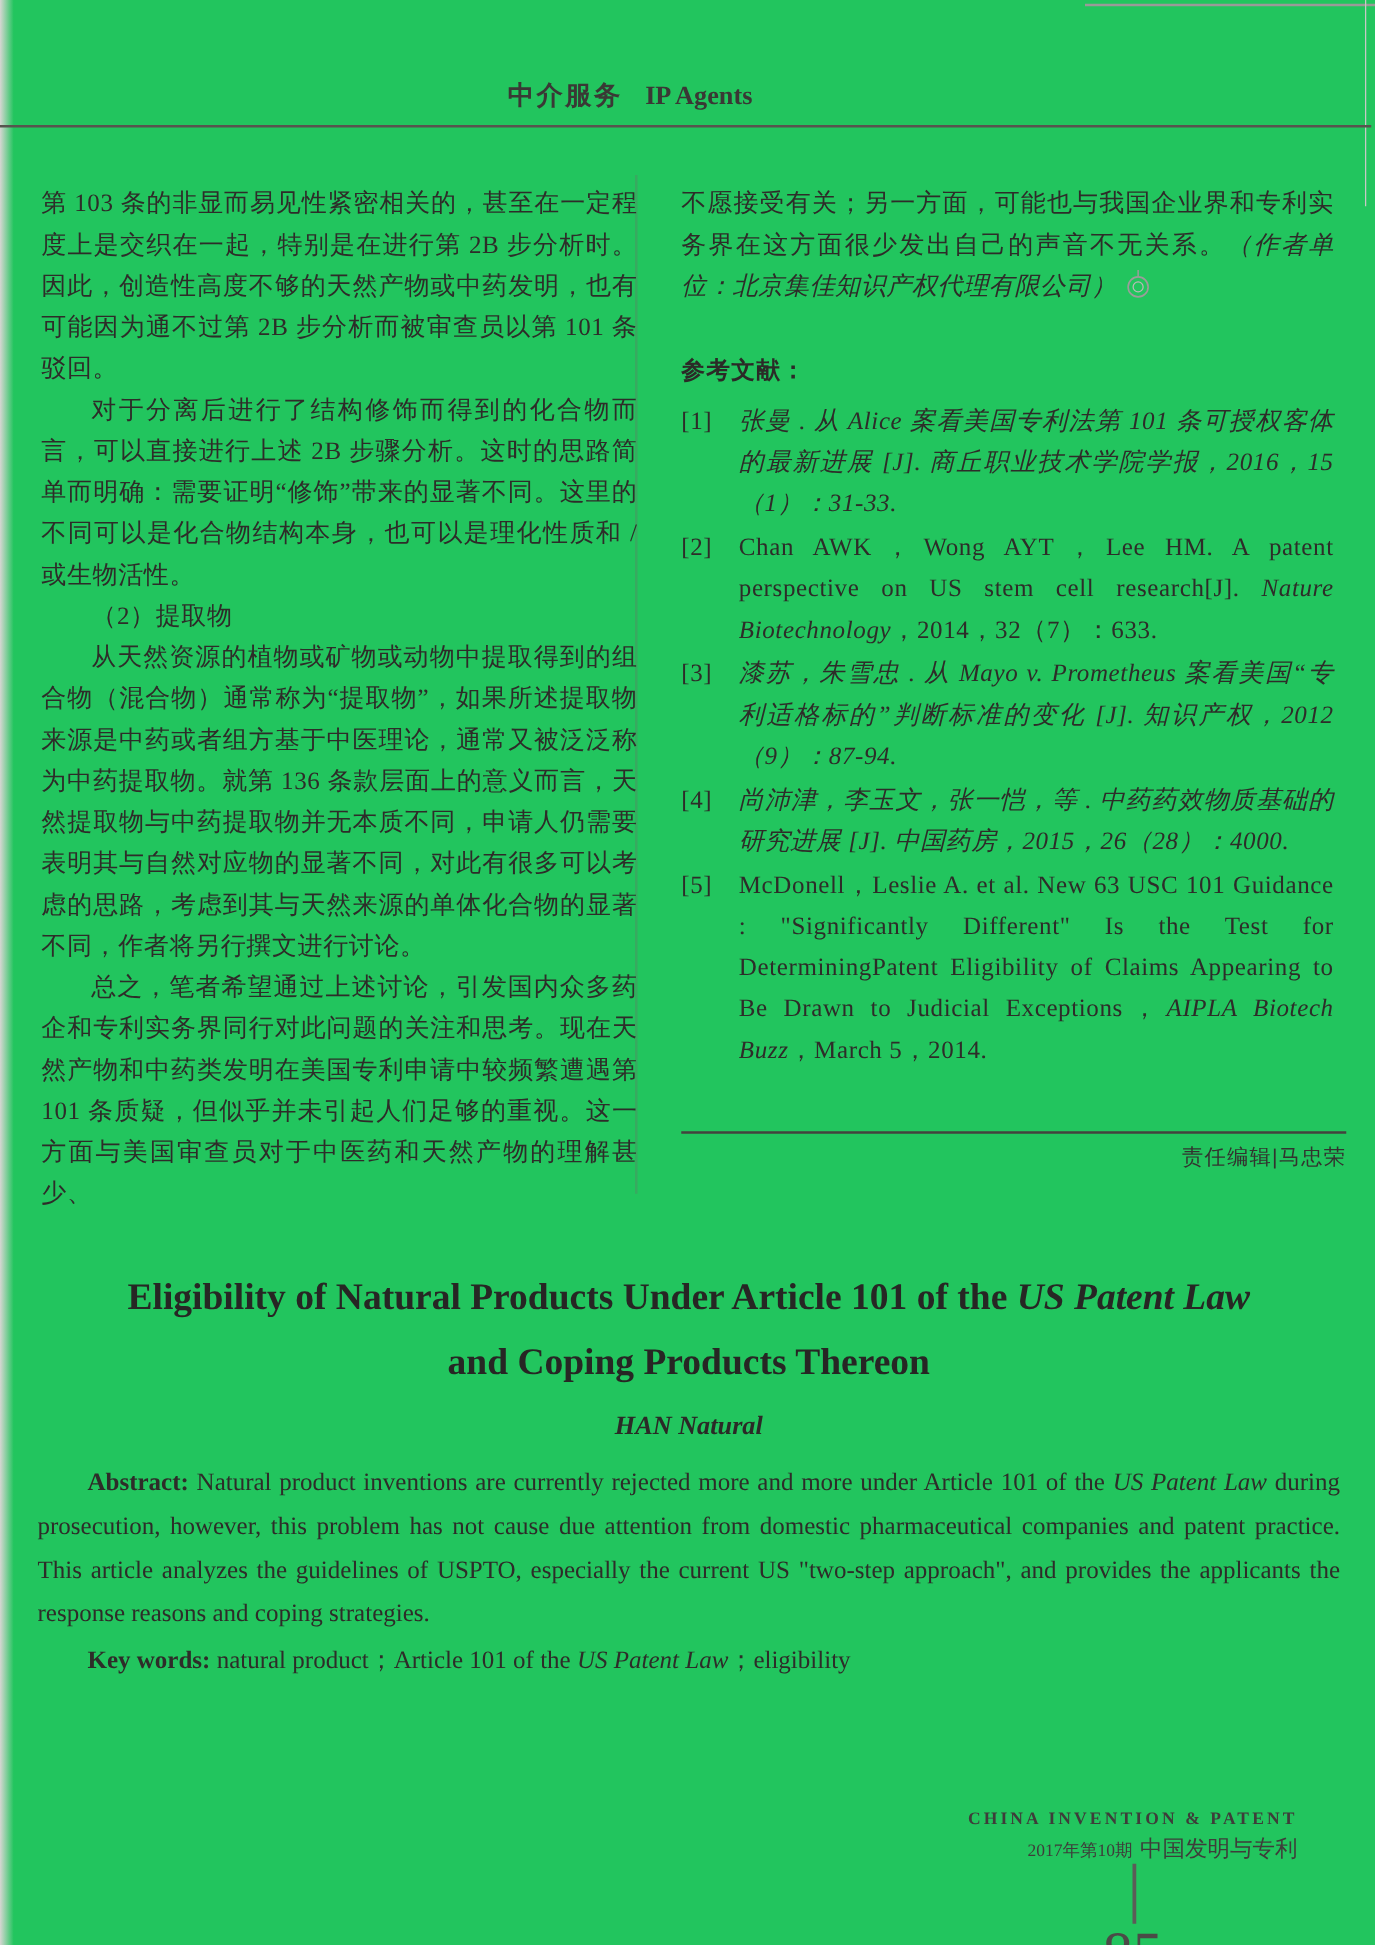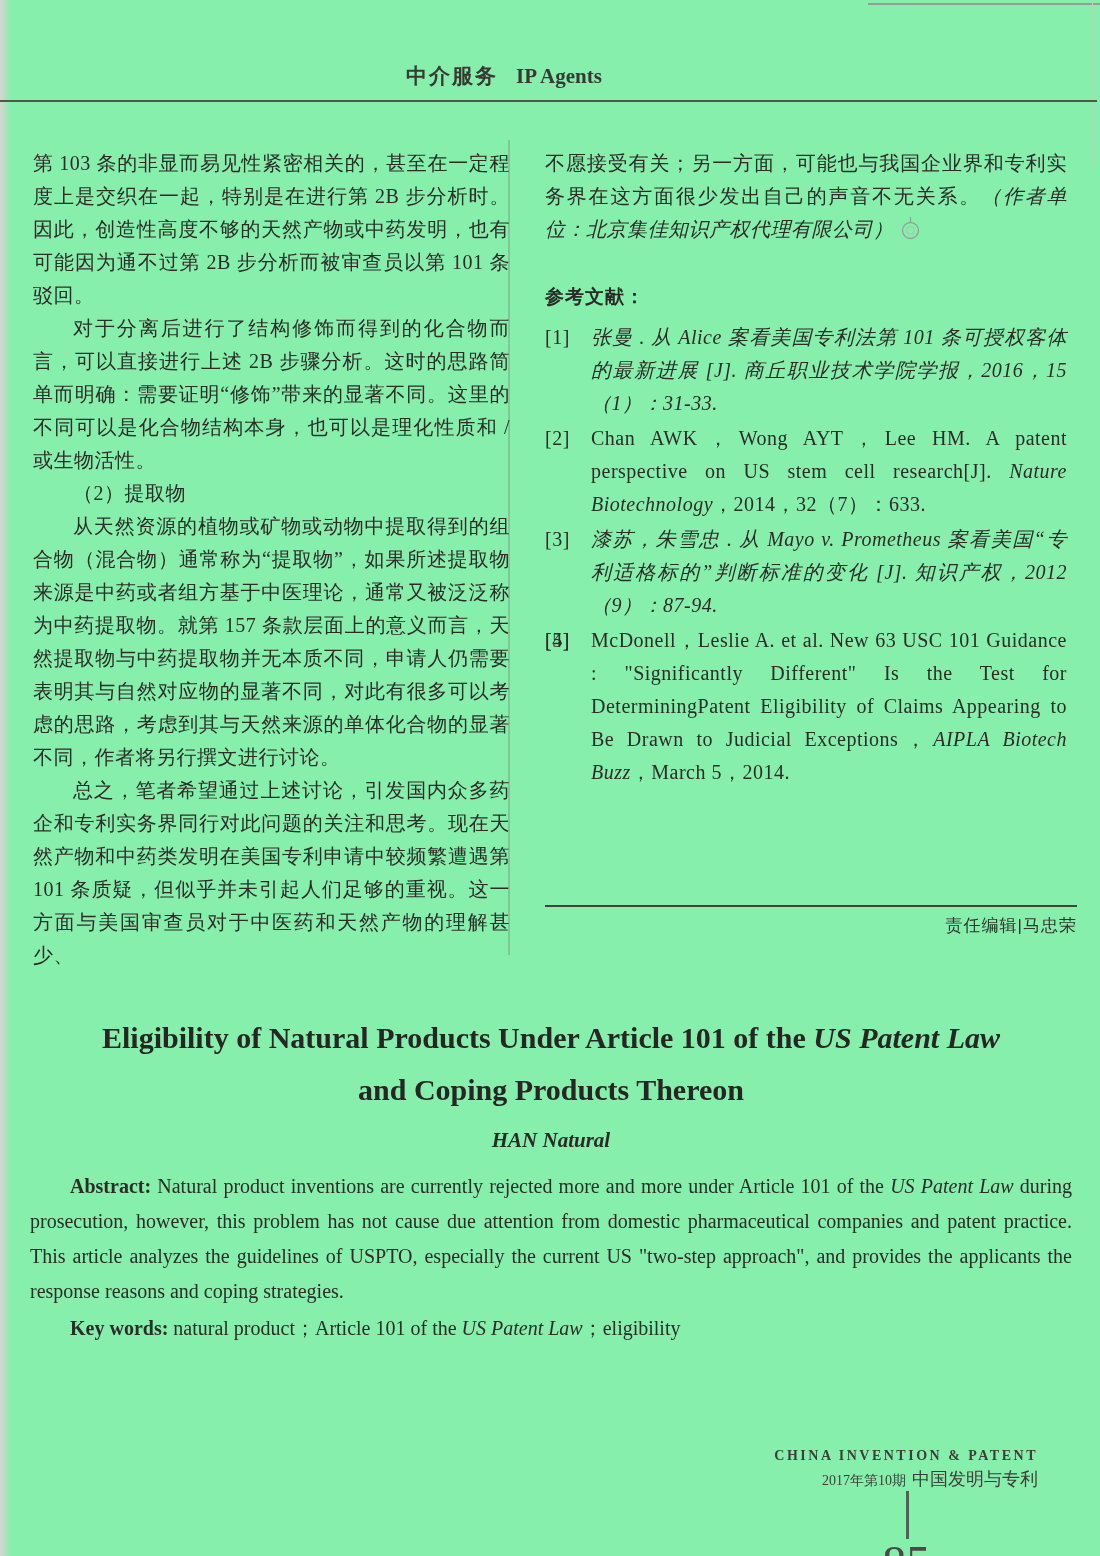--- a/index.html
+++ b/index.html
@@ -1,20 +1,20 @@
 <!DOCTYPE html>
 <html><head>
 <meta charset="utf-8">
 <style>
   html,body{margin:0;padding:0;background:#e8e8e6;}
   .page{
     position:relative;
     width:1100px;height:1556px;
     margin:0 auto;
-    background:#86efac;
+    background:#22c55e;
     overflow:hidden;
     font-family:"Liberation Serif","DejaVu Serif",serif;
     color:#2e2c29;
   }
   
   .edge-left{position:absolute;left:0;top:0;width:11px;height:1556px;
     background:linear-gradient(to right,#d7d6d3,rgba(215,214,211,0));}
   .edge-topright-line{position:absolute;left:868px;top:3px;width:232px;height:2px;background:#9a9a98;}
   .edge-right-line{position:absolute;left:1092px;top:0;width:1px;height:165px;background:#c9c8c5;}
   .crease-line{position:absolute;left:508px;top:140px;width:2px;height:815px;background:rgba(110,108,104,0.30);}
@@ -67,21 +67,21 @@
   <div class="header-label">
     <span class="header-cn">中介服务</span><span class="header-en">IP Agents</span>
   </div>
   <div class="header-rule"></div>
 
   <div class="col col-left">
 
   <p class="para noindent"><span><span>第 103 条的非显而易见性紧密相关的，甚至在一定程度上是交织在一起，特别是在进行第 2B 步分析时。因此，创造性高度不够的天然产物或中药发明，也有可能因为通不过第 2B 步分析而被审查员以第 101 条驳回。</span></span></p>
       <p class="para"><span><span>对于分离后进行了结构修饰而得到的化合物而言，可以直接进行上述 2B 步骤分析。这时的思路简单而明确：需要证明“修饰”带来的显著不同。这里的不同可以是化合物结构本身，也可以是理化性质和 / 或生物活性。</span></span></p>
       <p class="para"><span><span>（2）提取物</span></span></p>
-      <p class="para"><span><span>从天然资源的植物或矿物或动物中提取得到的组合物（混合物）通常称为“提取物”，如果所述提取物来源是中药或者组方基于中医理论，通常又被泛泛称为中药提取物。就第 157 条款层面上的意义而言，天然提取物与中药提取物并无本质不同，申请人仍需要表明其与自然对应物的显著不同，对此有很多可以考虑的思路，考虑到其与天然来源的单体化合物的显著不同，作者将另行撰文进行讨论。</span></span></p>
+      <p class="para"><span><span>从天然资源的植物或矿物或动物中提取得到的组合物（混合物）通常称为“提取物”，如果所述提取物来源是中药或者组方基于中医理论，通常又被泛泛称为中药提取物。就第 136 条款层面上的意义而言，天然提取物与中药提取物并无本质不同，申请人仍需要表明其与自然对应物的显著不同，对此有很多可以考虑的思路，考虑到其与天然来源的单体化合物的显著不同，作者将另行撰文进行讨论。</span></span></p>
       <p class="para"><span><span>总之，笔者希望通过上述讨论，引发国内众多药企和专利实务界同行对此问题的关注和思考。现在天然产物和中药类发明在美国专利申请中较频繁遭遇第 101 条质疑，但似乎并未引起人们足够的重视。这一方面与美国审查员对于中医药和天然产物的理解甚少、</span></span></p>
     </div>
 
   <div class="col col-right">
     <p class="para noindent"><span><span>不愿接受有关；另一方面，可能也与我国企业界和专利实务界在这方面很少发出自己的声音不无关系。</span><span class="it">（作者单位：北京集佳知识产权代理有限公司）</span></span><span class="endmark"><svg width="21" height="24" viewBox="0 0 21 24">
             <line x1="10.5" y1="1" x2="10.5" y2="6" stroke="#9c9c9a" stroke-width="1.2"></line>
             <circle cx="10.5" cy="14.5" r="8" fill="none" stroke="#9c9c9a" stroke-width="1.3"></circle>
             <circle cx="10.5" cy="14.5" r="4" fill="none" stroke="#b9b9b7" stroke-width="1"></circle>
           </svg></span></p>
 
@@ -96,20 +96,21 @@
         <div class="ref">
           <span class="ref-label">[2]</span>
           <span class="ref-text"><span>Chan AWK，Wong AYT，Lee HM. A patent perspective on US stem cell research[J]. </span><span class="it">Nature Biotechnology</span><span>，2014，32（7）：633.</span></span>
         </div>
         <div class="ref">
           <span class="ref-label">[3]</span>
           <span class="ref-text"><span class="it">漆苏，朱雪忠 . 从 Mayo v. Prometheus 案看美国“专利适格标的”判断标准的变化 [J]. 知识产权，2012（9）：87-94.</span></span>
         </div>
         <div class="ref">
           <span class="ref-label">[4]</span>
+          <span class="ref-text"><span class="it">尚沛津，李玉文，张一恺，等 . 中药药效物质基础的研究进展 [J]. 中国药房，2015，26（28）：4000.</span></span>
         </div>
         <div class="ref">
           <span class="ref-label">[5]</span>
           <span class="ref-text"><span>McDonell，Leslie A. et al. New 63 USC 101 Guidance : "Significantly Different" Is the Test for DeterminingPatent Eligibility of Claims Appearing to Be Drawn to Judicial Exceptions，</span><span class="it">AIPLA Biotech Buzz</span><span>，March 5，2014.</span></span>
         </div>
       </div>
   </div>
 
   <div class="editor-rule"></div>
   <div class="editor-line">责任编辑|马忠荣</div>

